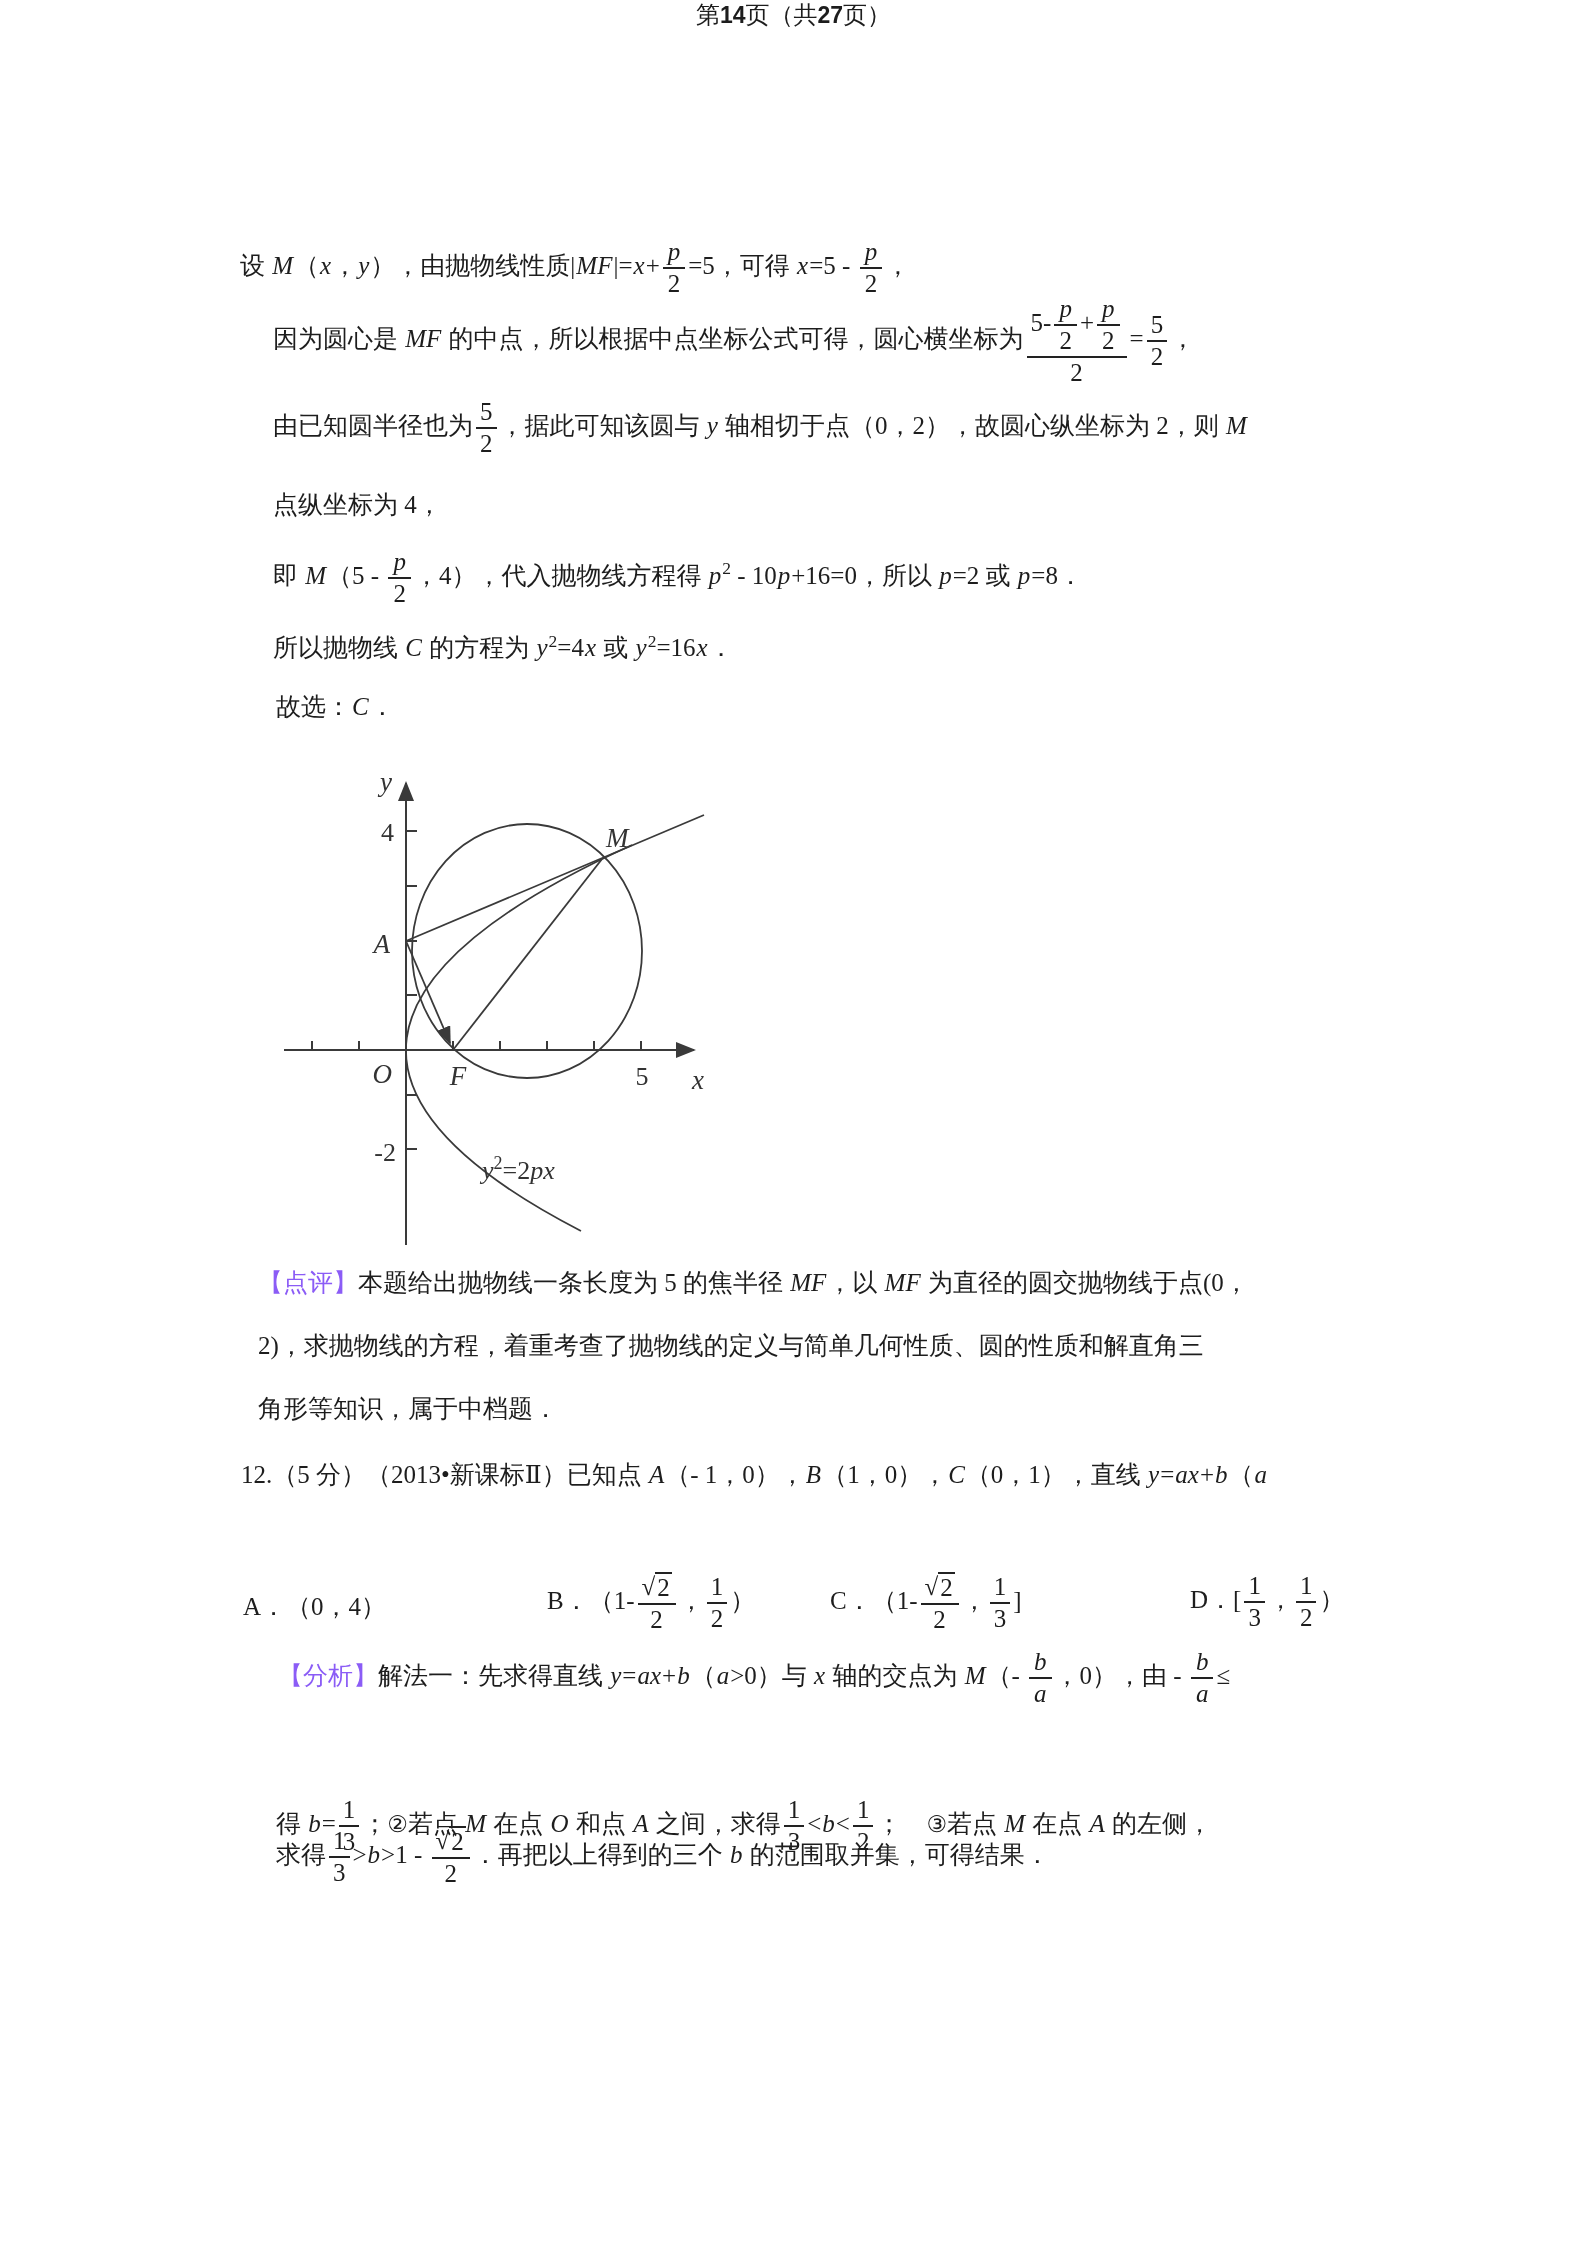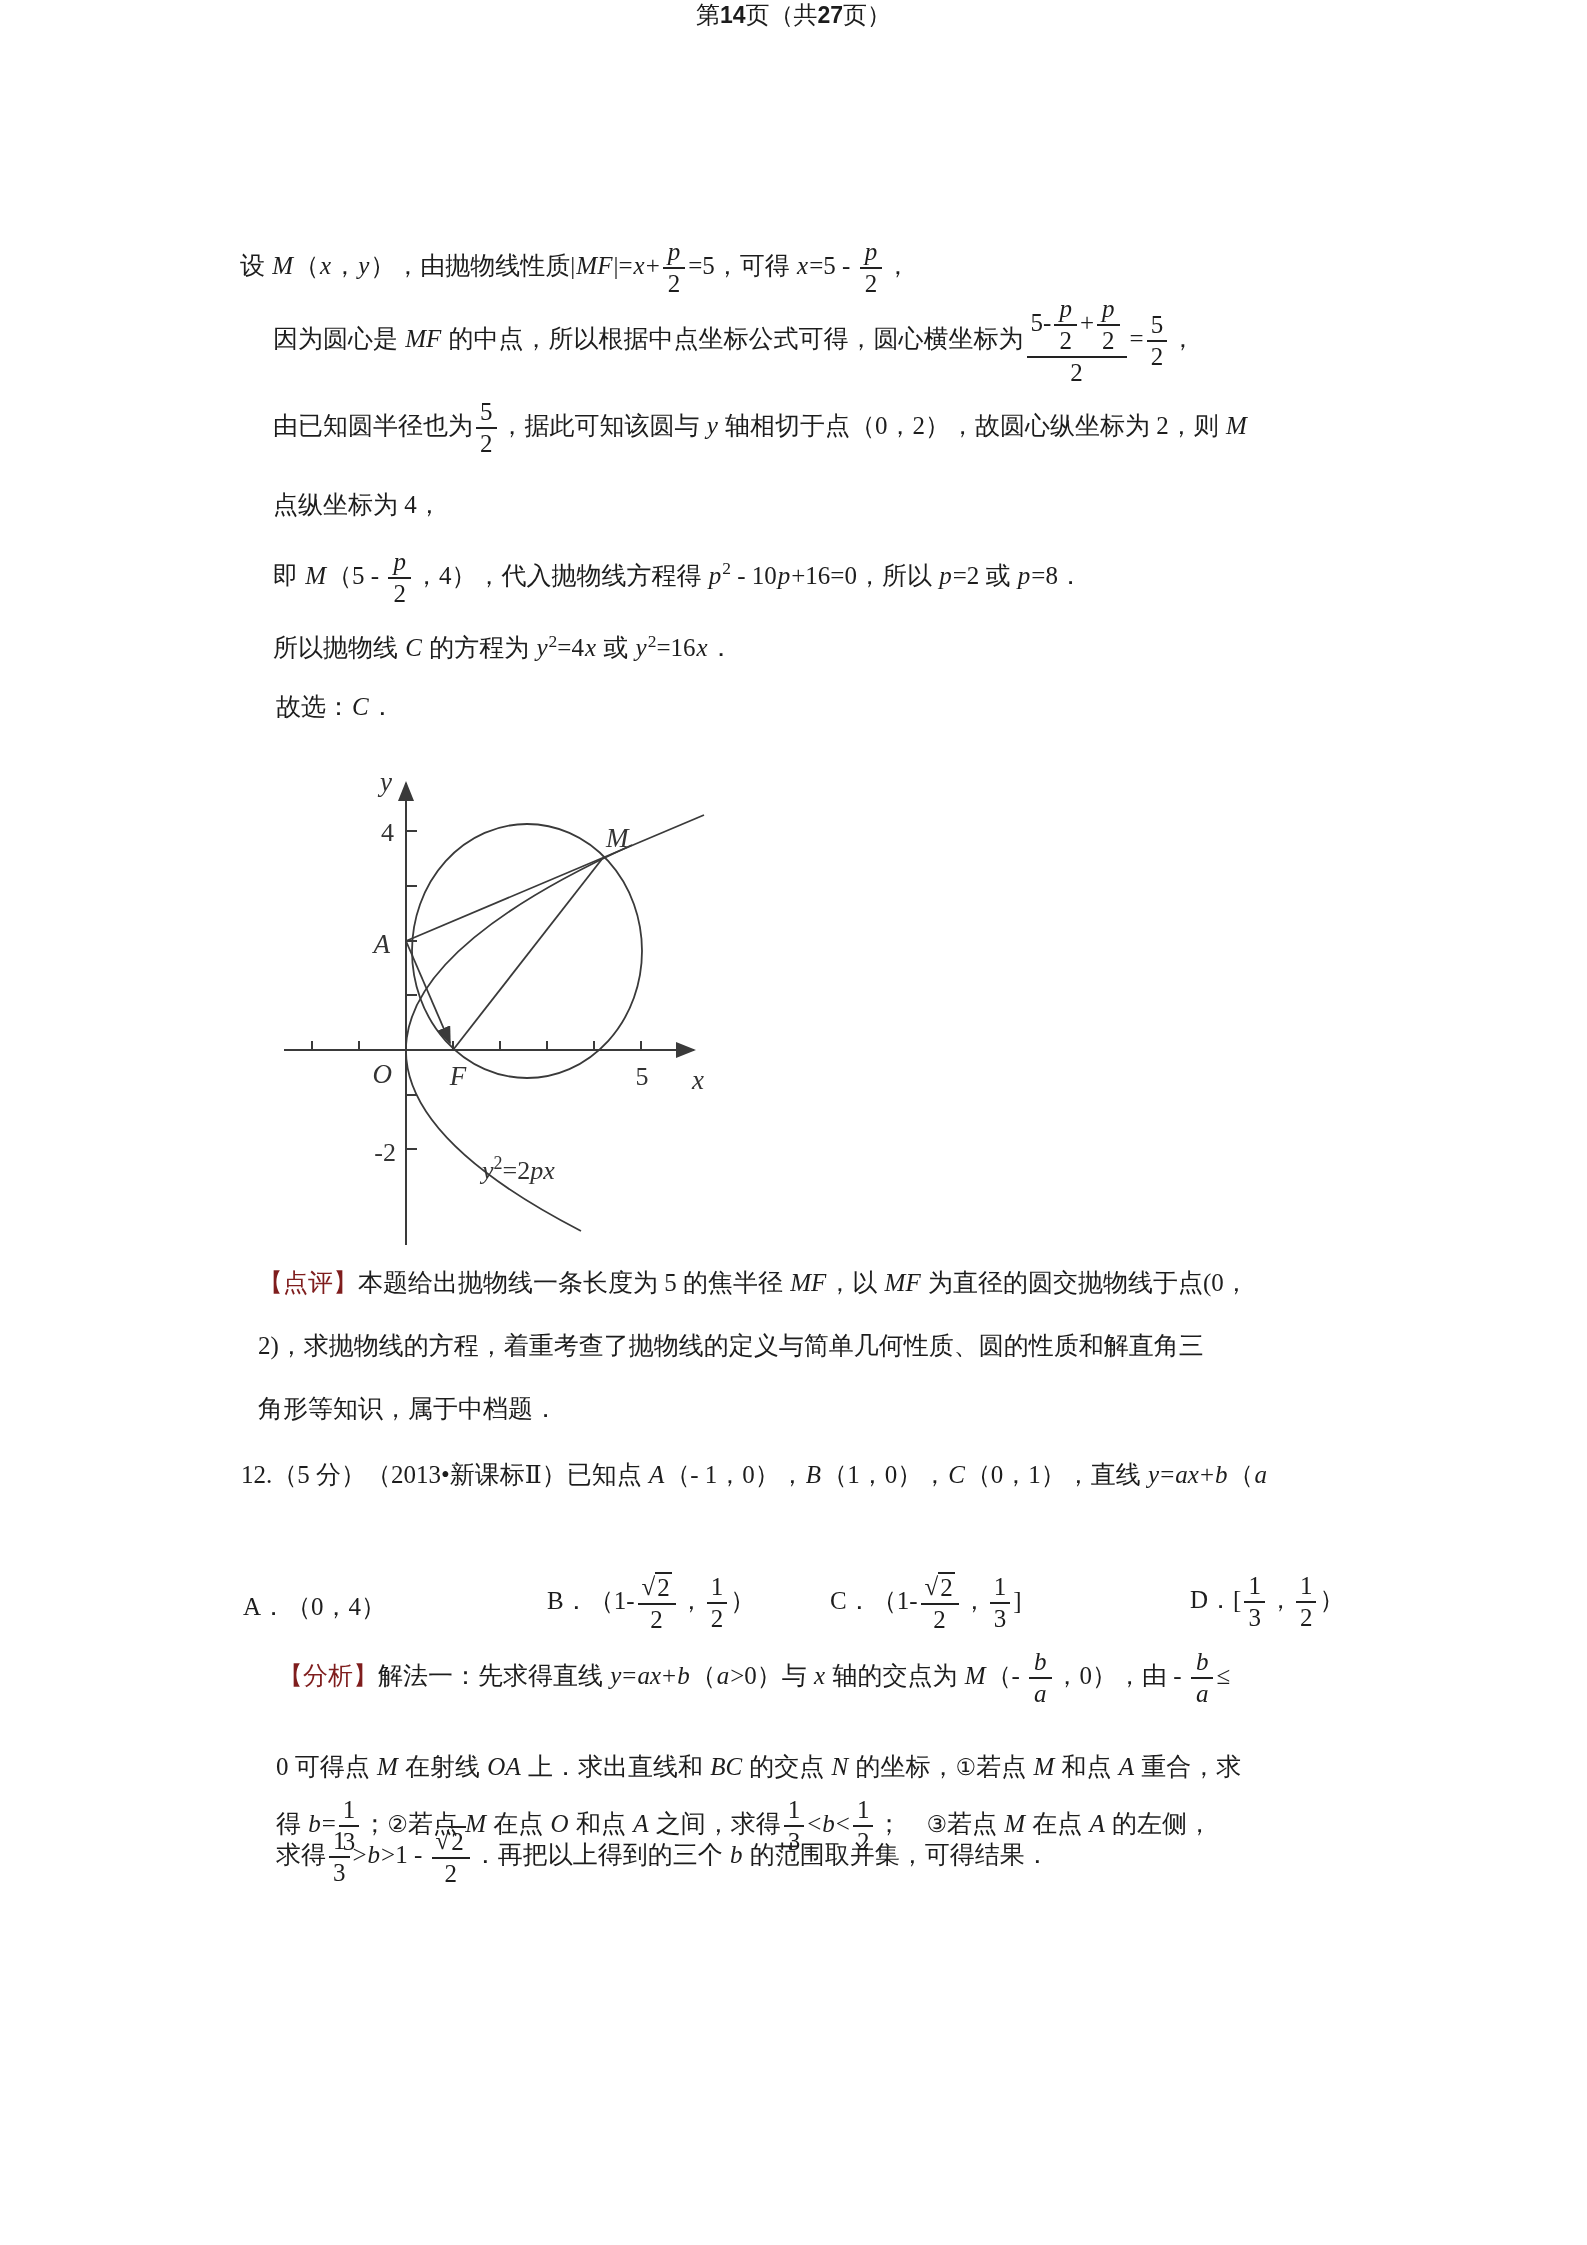--- a/index.html
+++ b/index.html
@@ -1,21 +1,21 @@
 <!DOCTYPE html>
 <html><head>
 <meta charset="utf-8">
 <style>
   html,body{margin:0;padding:0;background:#ffffff;}
   .page{position:relative;width:1587px;height:2245px;background:#ffffff;overflow:hidden;
         font-family:"Liberation Serif","DejaVu Serif",serif;color:#1d1d1d;font-size:25px;}
   .ln{position:absolute;margin:0;white-space:nowrap;line-height:1.32;}
   .v{font-style:italic;padding:0 1px;}
   sup{font-size:0.7em;}
-  .blue{color:#7f1d1d;}
+  .blue{color:#8b5cf6;}
   .circ{font-family:"DejaVu Sans","Liberation Sans",sans-serif;font-size:0.92em;}
   .frac{display:inline-block;text-align:center;vertical-align:middle;margin:0 3px;line-height:1.12;}
   .frac .num{display:block;padding:0 4px 1px 4px;border-bottom:2px solid #222;}
   .frac .den{display:block;padding:1px 2px 0 2px;}
   .sqrt{display:inline-block;white-space:nowrap;}
   .sqrt .rad{display:inline-block;transform:translateY(-1px);}
   .sqrt .sq{display:inline-block;border-top:2px solid #222;padding:0 2px;}
   .fig{position:absolute;}
   .fig text{font-family:"Liberation Serif","DejaVu Serif",serif;fill:#333;}
   .footer{position:absolute;left:50%;transform:translateX(-50%);top:2072;white-space:nowrap;
@@ -91,19 +91,18 @@
   <p class="ln" style="left:258px;top:1392px">角形等知识，属于中档题．</p>
 
   <p class="ln" style="left:241px;top:1458px">12.（5 分）（2013•新课标Ⅱ）已知点 <i class="v">A</i>（- 1，0），<i class="v">B</i>（1，0），<i class="v">C</i>（0，1），直线 <i class="v">y</i>=<i class="v">ax</i>+<i class="v">b</i>（<i class="v">a</i></p>
 
   <p class="ln" style="left:243px;top:1590px">A．（0，4）</p>
   <p class="ln" style="left:547px;top:1572px">B．（1-<span class="frac"><span class="num"><span class="sqrt"><span class="rad">√</span><span class="sq">2</span></span></span><span class="den">2</span></span>，<span class="frac"><span class="num">1</span><span class="den">2</span></span>）</p>
   <p class="ln" style="left:830px;top:1572px">C．（1-<span class="frac"><span class="num"><span class="sqrt"><span class="rad">√</span><span class="sq">2</span></span></span><span class="den">2</span></span>，<span class="frac"><span class="num">1</span><span class="den">3</span></span>]</p>
   <p class="ln" style="left:1190px;top:1572px">D．[<span class="frac"><span class="num">1</span><span class="den">3</span></span>，<span class="frac"><span class="num">1</span><span class="den">2</span></span>）</p>
 
   <p class="ln" style="left:278px;top:1648px"><span class="blue">【分析】</span>解法一：先求得直线 <i class="v">y</i>=<i class="v">ax</i>+<i class="v">b</i>（<i class="v">a</i>&gt;0）与 <i class="v">x</i> 轴的交点为 <i class="v">M</i>（- <span class="frac"><span class="num"><i class="v">b</i></span><span class="den"><i class="v">a</i></span></span>，0），由 - <span class="frac"><span class="num"><i class="v">b</i></span><span class="den"><i class="v">a</i></span></span>≤</p>
-  <p class="ln" style="left:276px;top:1750px">0 可得点 <i class="v">M</i> 在射线 <i class="v">OA</i> 上．求出直线和 <i class="v">BC</i> 的交点 <i class="v">N</i> 的坐标，<span class="circ">①</span>若点 <i class="v">M</i> 和点 <i class="v">A</i> 重合，求</p>
   <p class="ln" style="left:276px;top:1796px">得 <i class="v">b</i>=<span class="frac"><span class="num">1</span><span class="den">3</span></span>；<span class="circ">②</span>若点 <i class="v">M</i> 在点 <i class="v">O</i> 和点 <i class="v">A</i> 之间，求得<span class="frac"><span class="num">1</span><span class="den">3</span></span>&lt;<i class="v">b</i>&lt;<span class="frac"><span class="num">1</span><span class="den">2</span></span>；　<span class="circ">③</span>若点 <i class="v">M</i> 在点 <i class="v">A</i> 的左侧，</p>
   <p class="ln" style="left:276px;top:1826px">求得<span class="frac"><span class="num">1</span><span class="den">3</span></span>&gt;<i class="v">b</i>&gt;1 - <span class="frac"><span class="num"><span class="sqrt"><span class="rad">√</span><span class="sq">2</span></span></span><span class="den">2</span></span>．再把以上得到的三个 <i class="v">b</i> 的范围取并集，可得结果．</p>
 
   <p class="ln footer">第<b>14</b>页（共<b>27</b>页）</p>
 
 </div>
 
 </body></html>

